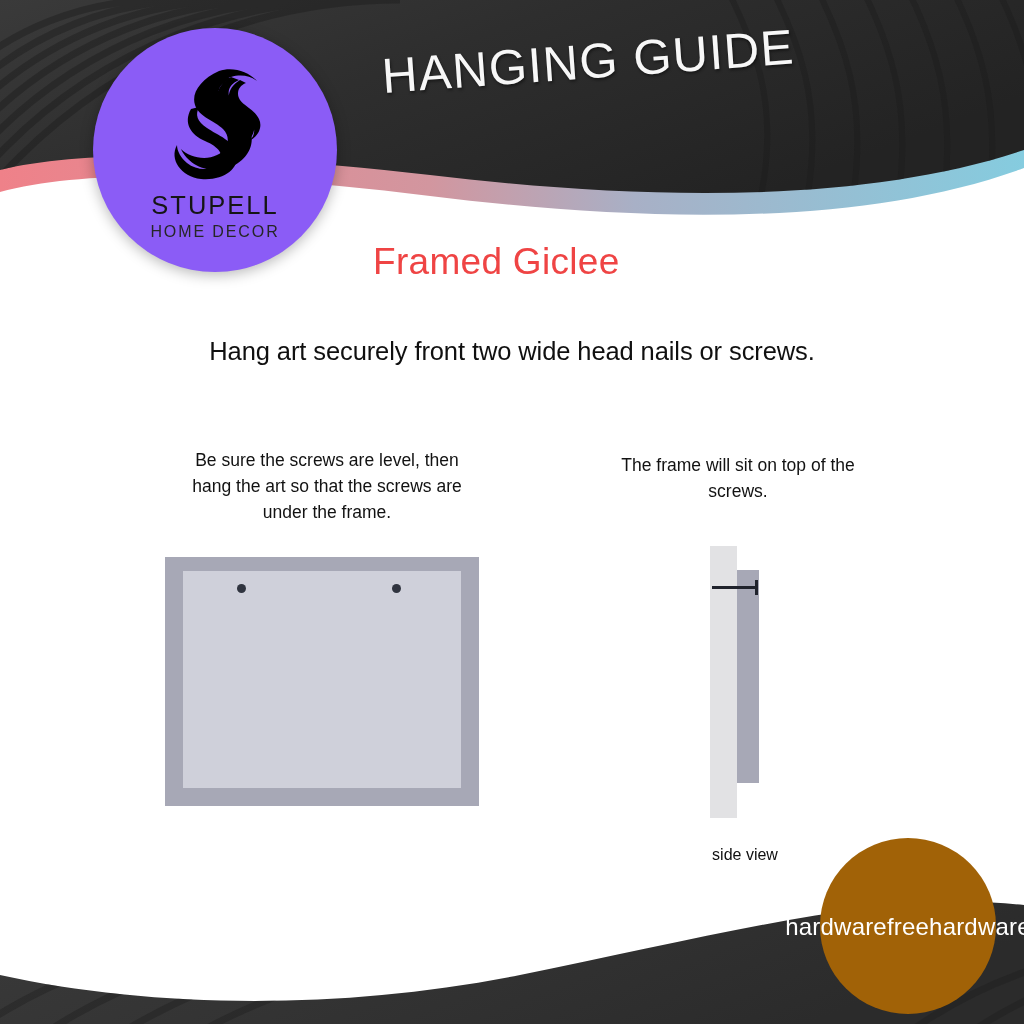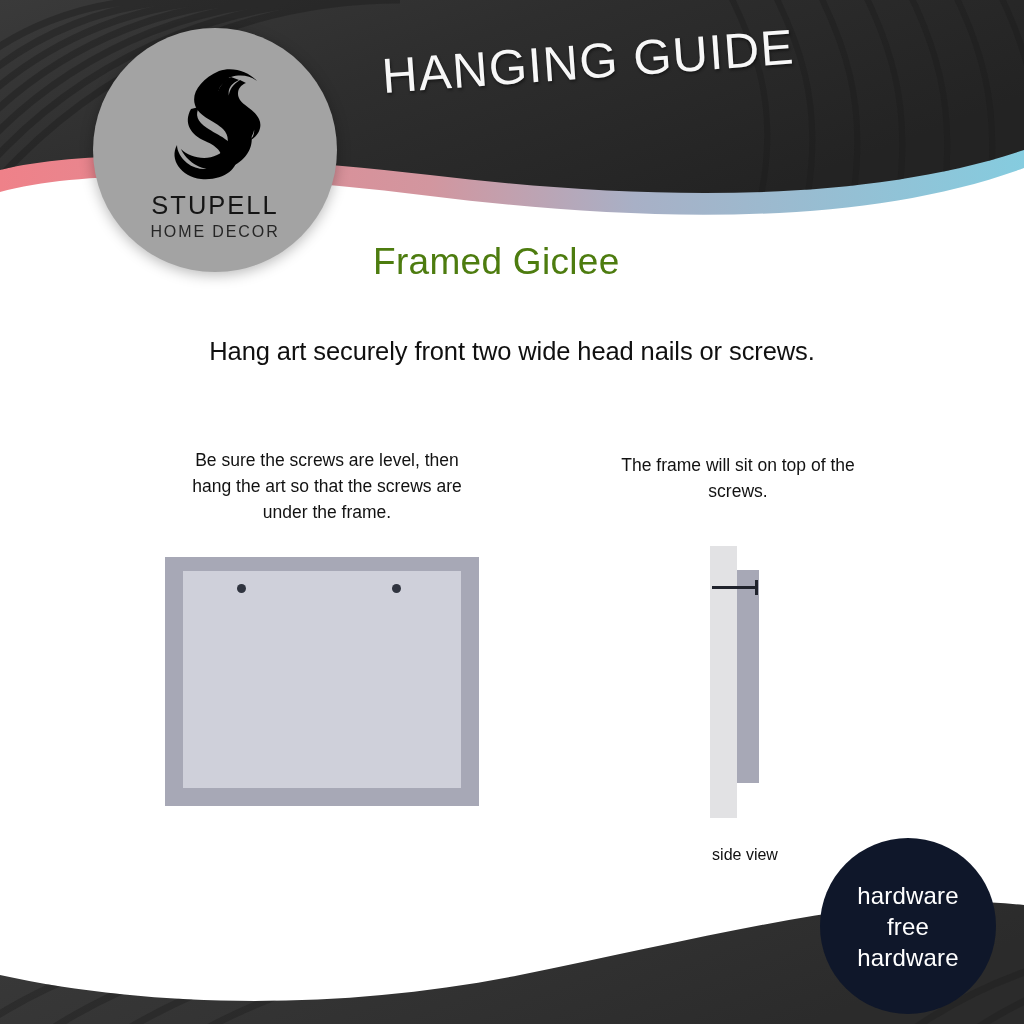--- a/index.html
+++ b/index.html
@@ -28,21 +28,21 @@
   }
 
   
   #logo-badge {
     position: absolute;
     left: 93px;
     top: 28px;
     width: 244px;
     height: 244px;
     border-radius: 50%;
-    background: #a3a3a3;
+    background: #8b5cf6;
     box-shadow: 0 3px 14px rgba(0,0,0,0.28);
     display: flex;
     flex-direction: column;
     align-items: center;
     justify-content: flex-start;
     z-index: 6;
   }
   #logo-mark {
     margin-top: 37px;
     width: 108px;
@@ -80,21 +80,21 @@
     z-index: 5;
   }
 
   
   #product-title {
     position: absolute;
     left: 373px;
     top: 241px;
     font-size: 37px;
     font-weight: 400;
-    color: #4d7c0f;
+    color: #ef4444;
     letter-spacing: 0.3px;
     white-space: nowrap;
     z-index: 4;
   }
 
   
   #main-instruction {
     position: absolute;
     left: 0;
     right: 0;
@@ -221,23 +221,23 @@
   }
 
   
   #hardware-badge {
     position: absolute;
     left: 820px;
     top: 838px;
     width: 176px;
     height: 176px;
     border-radius: 50%;
-    background: #0f172a;
+    background: #a16207;
     display: flex;
-    flex-direction: column;
+    flex-direction: row;
     align-items: center;
     justify-content: center;
     z-index: 8;
   }
   .badge-line {
     color: #ffffff;
     font-size: 24px;
     line-height: 31px;
     font-weight: 400;
     letter-spacing: 0.2px;

